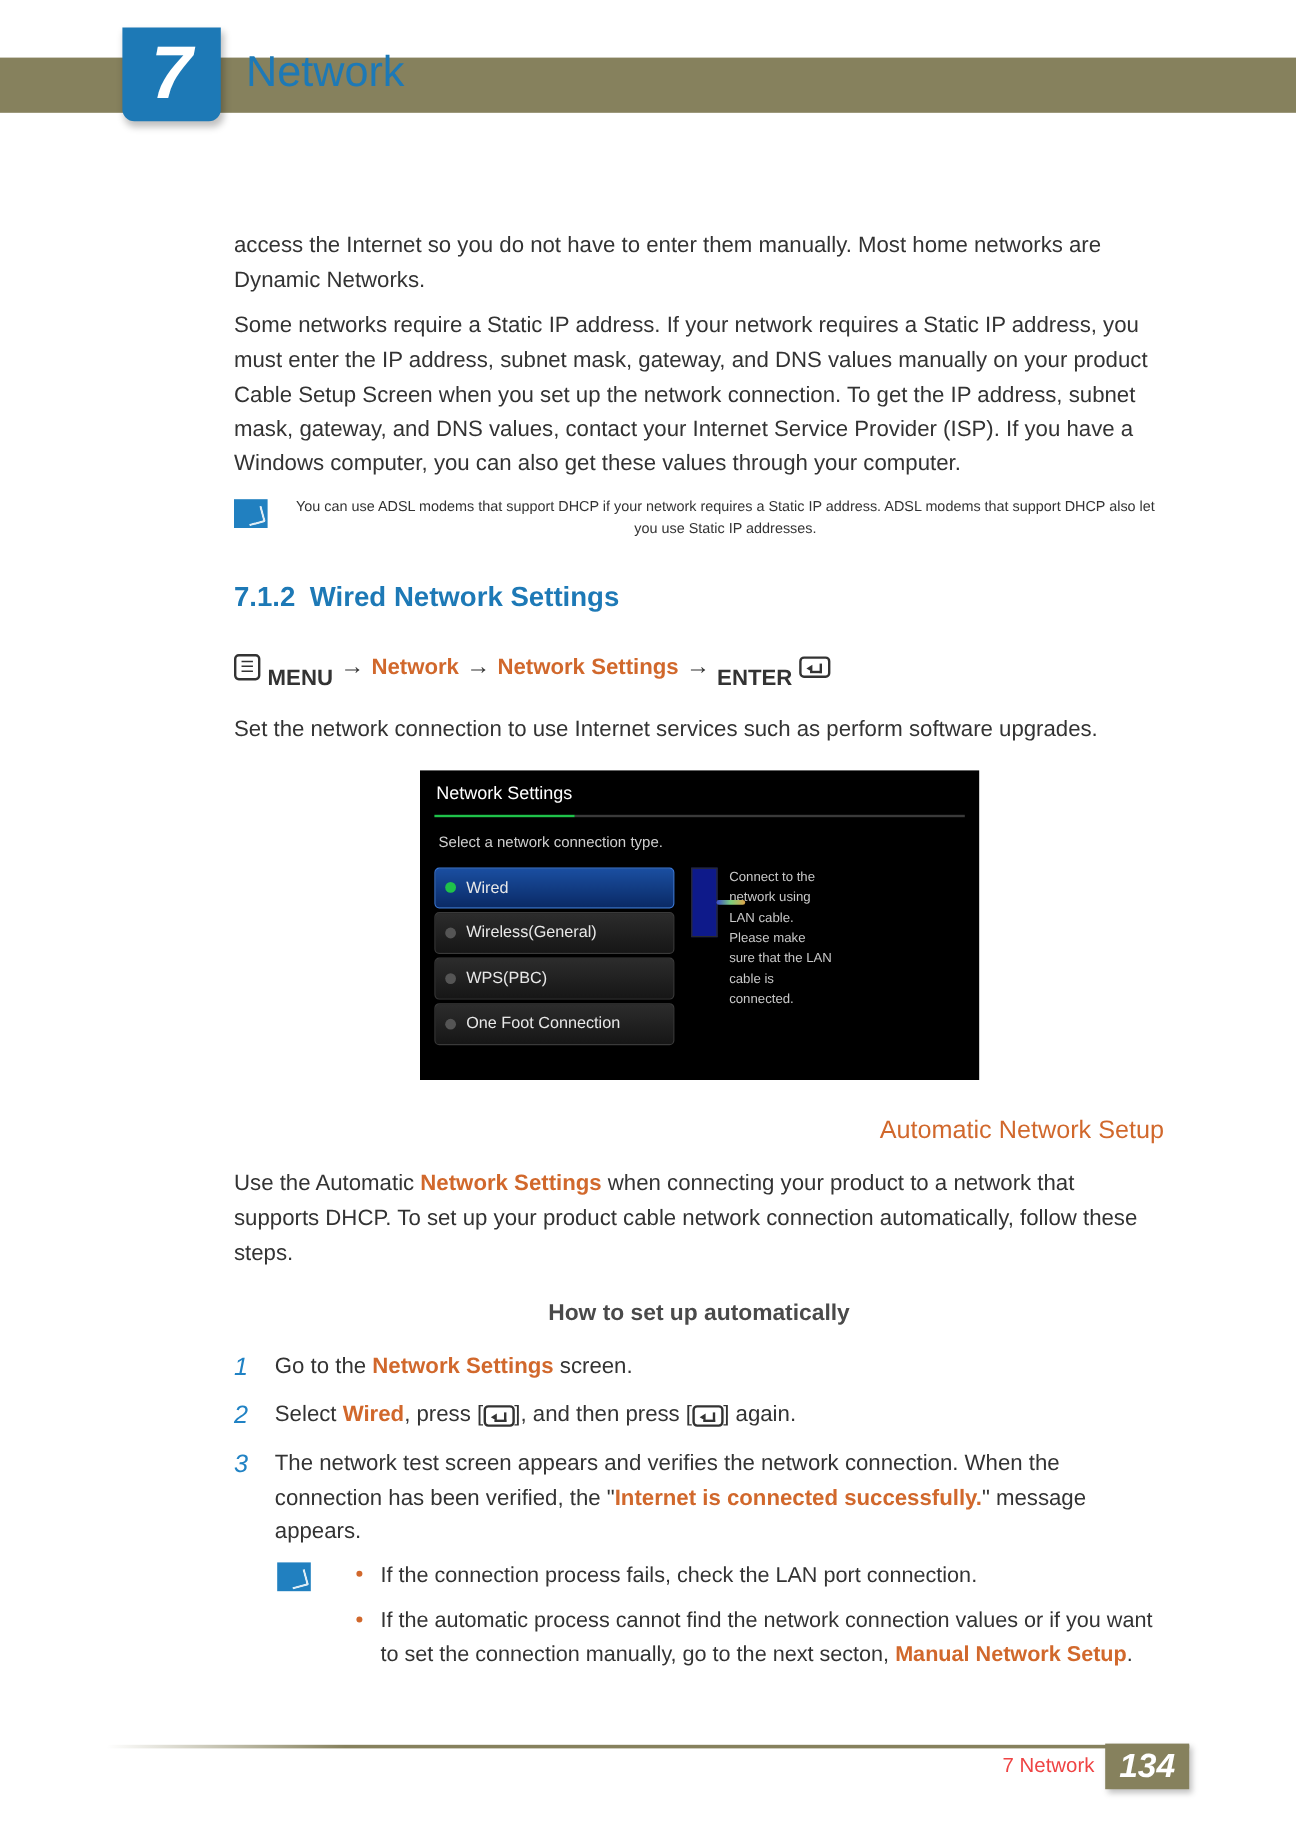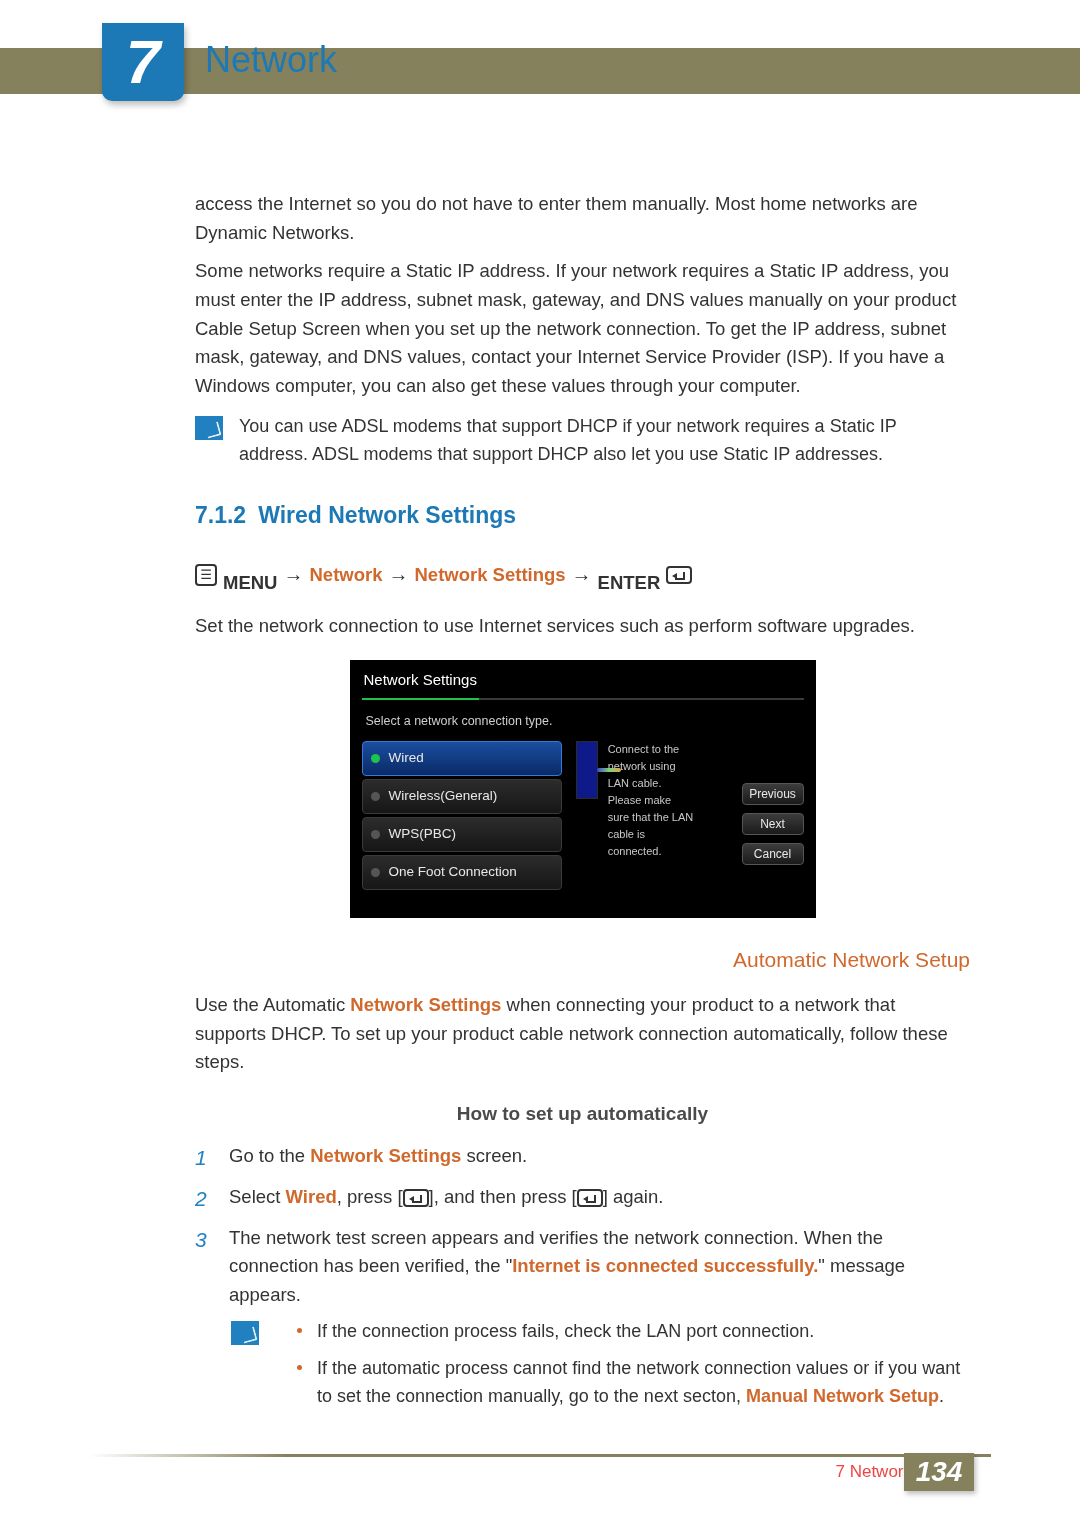--- a/index.html
+++ b/index.html
@@ -64,21 +64,21 @@
     content: "";
     position: absolute;
     right: 3px; bottom: 3px;
     width: 12px; height: 12px;
     border: 2px solid #fff;
     border-left: none; border-top: none;
     transform: rotate(-15deg);
     border-radius: 0 0 2px 0;
     opacity: .85;
   }
-  .note-text { flex: 1; font-size: 18px; line-height: 1.55; }
+  .note-text { flex: 1; font-size: 12px; line-height: 1.55; text-align: center; }
   .sec-head {
     color: #1d79b6;
     font-size: 23px;
     font-weight: bold;
     margin: 22px 0 18px 0;
   }
   .sec-num { margin-right: 12px; }
   .path-row {
     display: flex; align-items: center;
     flex-wrap: wrap;
@@ -222,21 +222,21 @@
     position: absolute;
     left: 89px; right: 89px; bottom: 70px;
     height: 3px;
     background: linear-gradient(90deg, rgba(134,129,93,0) 0%, #86815d 22%, #86815d 100%);
   }
   .footer-label {
     position: absolute; right: 168px; bottom: 45px;
     font-size: 17px; color: #ef4444;
   }
   .footer-page {
-    position: absolute; right: 106px; bottom: 36px;
+    position: absolute; right: 89px; bottom: 36px;
     width: 70px; height: 38px;
     background: #86815d;
     color: #fff; font-size: 28px; font-weight: bold; font-style: italic;
     display: flex; align-items: center; justify-content: center;
     box-shadow: 2px 3px 5px rgba(0,0,0,.25);
   }
 </style>
 </head>
 <body>
 
@@ -281,25 +281,20 @@
     <div class="scr-cols">
       <div class="scr-left">
         <div class="opt sel"><span class="opt-dot"></span><span>Wired</span></div>
         <div class="opt"><span class="opt-dot"></span><span>Wireless(General)</span></div>
         <div class="opt"><span class="opt-dot"></span><span>WPS(PBC)</span></div>
         <div class="opt"><span class="opt-dot"></span><span>One Foot Connection</span></div>
       </div>
       <div class="scr-mid">
         <div class="scr-img"></div>
         <div>Connect to the network using LAN cable. Please make sure that the LAN cable is connected.</div>
-      </div>
-      <div class="scr-right">
-        <div class="scr-btn">Previous</div>
-        <div class="scr-btn">Next</div>
-        <div class="scr-btn">Cancel</div>
       </div>
     </div>
   </div>
 
   <div class="sub-head-orange">Automatic Network Setup</div>
 
   <p class="para">
     <span>Use the Automatic </span><span class="orange-inline">Network Settings</span><span> when connecting your product to a network that supports DHCP. To set up your product cable network connection automatically, follow these steps.</span>
   </p>
 

